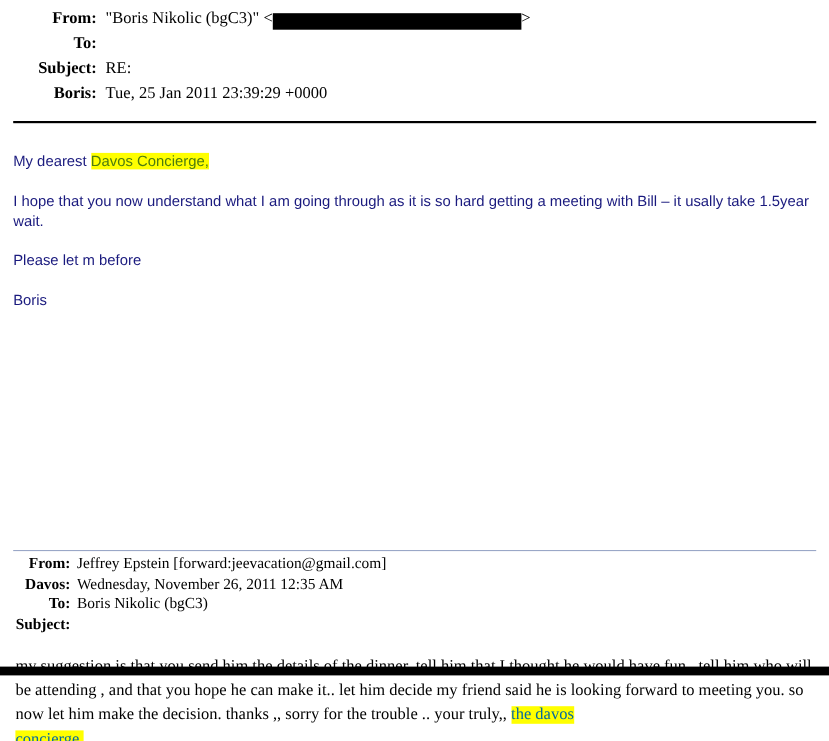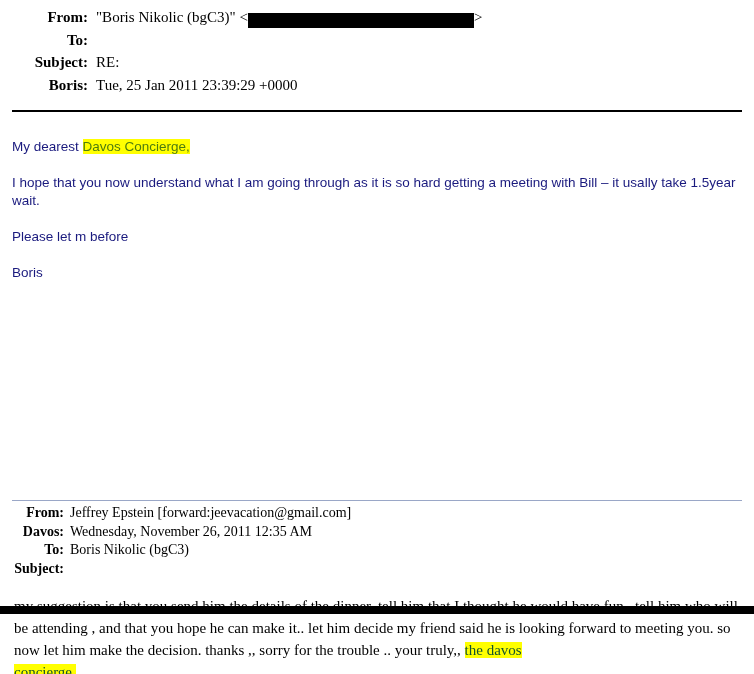--- a/index.html
+++ b/index.html
@@ -113,21 +113,21 @@
   }
 
   .quoted-body {
     padding: 18px 14px 0 14px;
     font-size: 15px;
     line-height: 1.45;
     font-family: "Liberation Serif", serif;
   }
   .quoted-body .hl2 {
     background: #ffff00;
-    color: #14532d;
+    color: #0369a1;
   }
 
   .bottom-bar {
     position: absolute;
     left: 0;
     right: 0;
     bottom: 0;
     height: 8px;
     background: #000000;
   }

